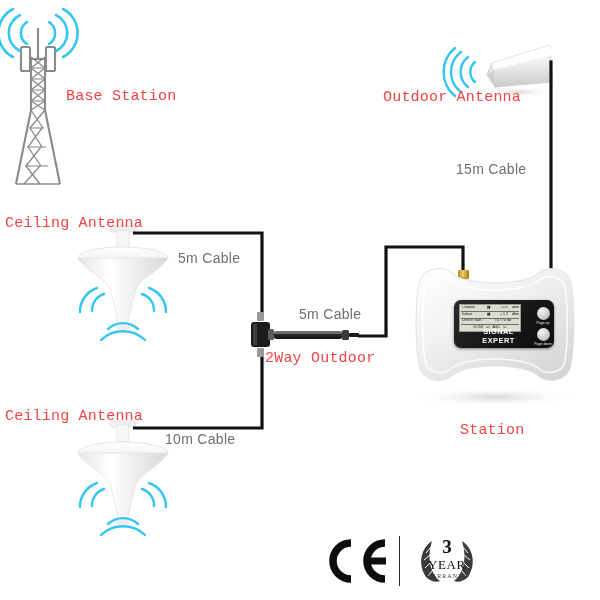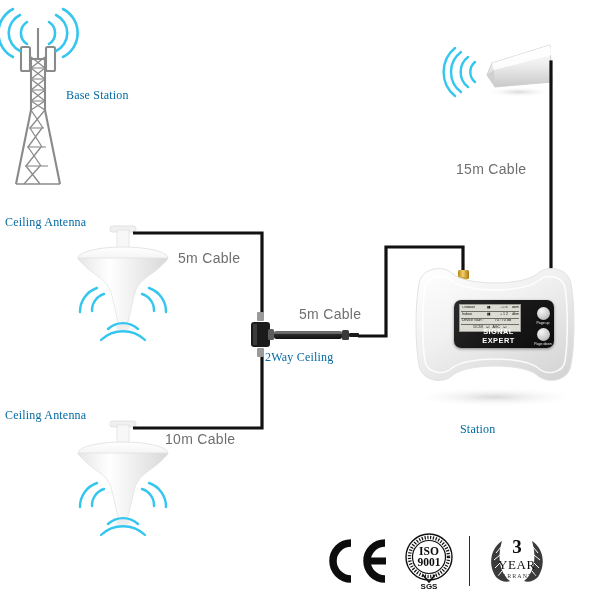--- a/index.html
+++ b/index.html
@@ -10,23 +10,23 @@
   #stage {
     position: relative;
     width: 600px;
     height: 600px;
     background: #ffffff;
     font-family: "Liberation Sans", sans-serif;
     overflow: hidden;
   }
   .lbl {
     position: absolute;
-    color: #0369a1;
-    font-size: 12px;
-    font-family: Liberation Serif, serif;
+    color: #ef4444;
+    font-size: 15px;
+    font-family: Liberation Mono, monospace;
     white-space: nowrap;
     letter-spacing: 0.2px;
   }
   .cable-lbl {
     position: absolute;
     color: #6f6f6f;
     font-size: 14px;
     font-family: "Liberation Sans", sans-serif;
     white-space: nowrap;
     letter-spacing: 0.3px;
@@ -333,53 +333,42 @@
       <div class="lcd-btn" id="btn-page-up"></div>
       <div class="btn-cap" id="cap-page-up">Page up</div>
       <div class="lcd-btn" id="btn-page-down"></div>
       <div class="btn-cap" id="cap-page-down">Page down</div>
 
       <div class="brand">SIGNAL EXPERT</div>
     </div>
   </div>
 
   <div class="lbl" style="left:66px; top:88px;">Base Station</div>
+  <div class="lbl" style="left:383px; top:89px;">Outdoor Antenna</div>
   <div class="lbl" style="left:5px; top:215px;">Ceiling Antenna</div>
   <div class="lbl" style="left:5px; top:408px;">Ceiling Antenna</div>
-  <div class="lbl" style="left:265px; top:350px;">2Way Ceiling</div>
+  <div class="lbl" style="left:265px; top:350px;">2Way Outdoor</div>
   <div class="lbl" style="left:460px; top:422px;">Station</div>
 
   <div class="cable-lbl" style="left:456px; top:161px;">15m  Cable</div>
   <div class="cable-lbl" style="left:178px; top:250px;">5m  Cable</div>
   <div class="cable-lbl" style="left:299px; top:306px;">5m  Cable</div>
   <div class="cable-lbl" style="left:165px; top:431px;text-align:center;">10m  Cable</div>
 
   <div id="cert-strip">
 
     <div class="cert">
       <svg width="64" height="48" viewBox="0 0 64 48">
         <path d="M26 6 A18 18 0 1 0 26 42" fill="none" stroke="#0d0d0d" stroke-width="7.5"></path>
         <path d="M60 6 A18 18 0 1 0 60 42" fill="none" stroke="#0d0d0d" stroke-width="7.5"></path>
         <rect x="41" y="20.5" width="20" height="7" fill="#0d0d0d"></rect>
       </svg>
     </div>
 
 
-    <div class="cert">
-      <svg width="60" height="60" viewBox="0 0 60 60">
-        <circle cx="30" cy="26" r="23" fill="none" stroke="#111111" stroke-width="1.4"></circle>
-        <circle cx="30" cy="26" r="19.5" fill="none" stroke="#111111" stroke-width="3.4" stroke-dasharray="1.2 1.6"></circle>
-        <circle cx="30" cy="26" r="16.5" fill="#ffffff"></circle>
-        <circle cx="30" cy="26" r="16.5" fill="none" stroke="#111111" stroke-width="1.2"></circle>
-        <text x="30" y="24" font-family="'Liberation Serif',serif" font-size="11.5" font-weight="bold" text-anchor="middle" fill="#0d0d0d">ISO</text>
-        <text x="30" y="35" font-family="'Liberation Serif',serif" font-size="11.5" font-weight="bold" text-anchor="middle" fill="#0d0d0d">9001</text>
-        <path d="M24 44 L30 51 L36 44" fill="none" stroke="#111111" stroke-width="1.6"></path>
-        <text x="30" y="58" font-family="'Liberation Sans',sans-serif" font-size="8" font-weight="bold" text-anchor="middle" fill="#0d0d0d">SGS</text>
-      </svg>
-    </div>
 
     <div class="cert-div"></div>
 
     <div class="cert">
       <svg width="74" height="60" viewBox="0 0 74 60">
         <g fill="#2a2a2a">
           <path d="M22 10 C10 18 8 34 16 46 C20 50 26 52 30 50 C22 44 16 30 22 10 Z" opacity="0.92"></path>
           <path d="M52 10 C64 18 66 34 58 46 C54 50 48 52 44 50 C52 44 58 30 52 10 Z" opacity="0.92"></path>
         </g>
         <g stroke="#ffffff" stroke-width="1" fill="none">

